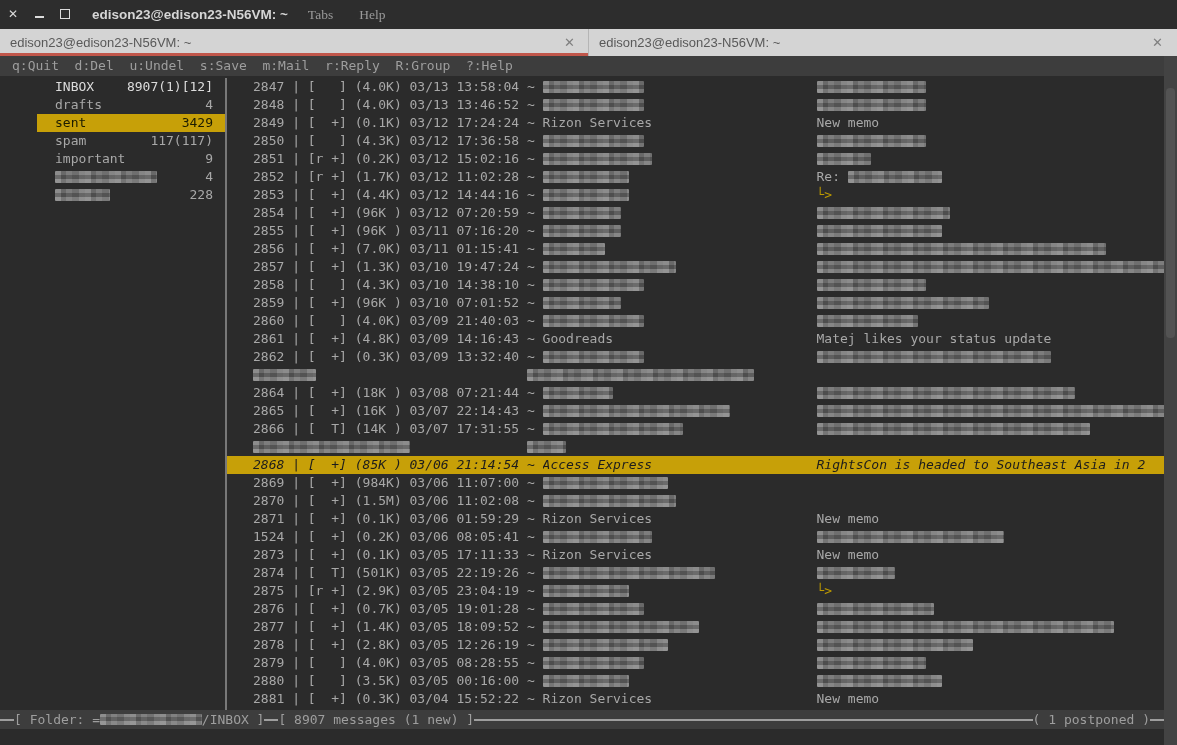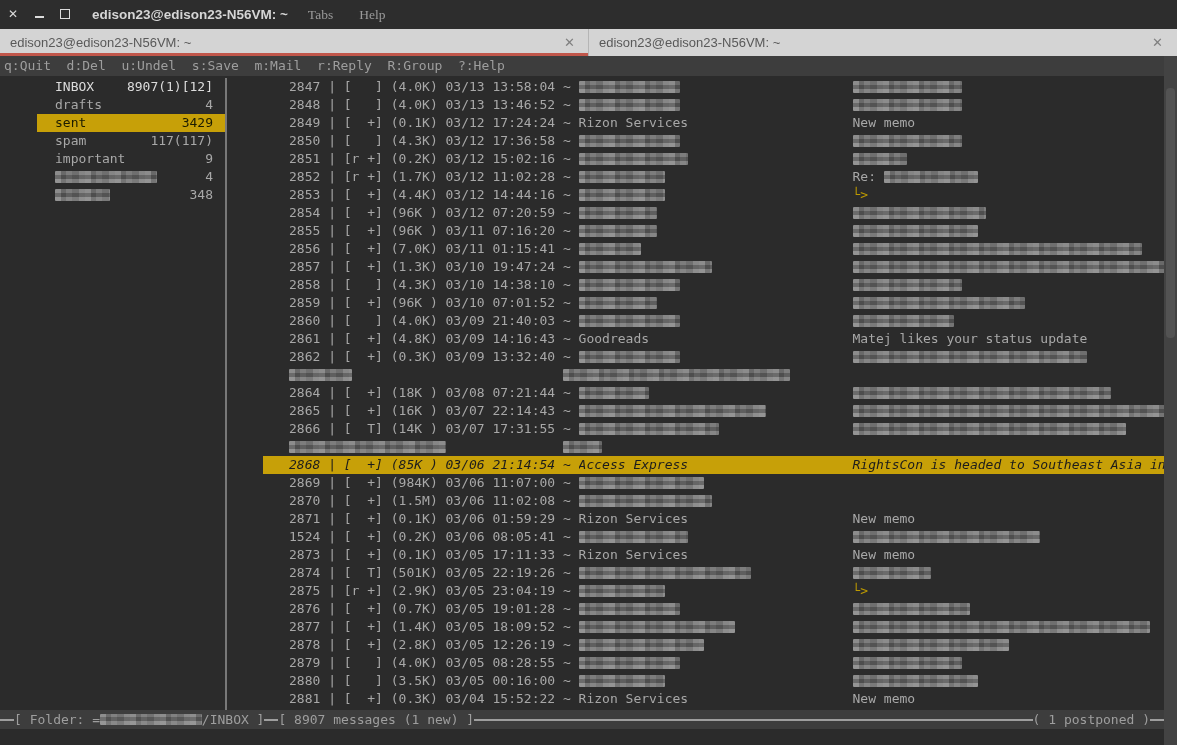--- a/index.html
+++ b/index.html
@@ -20,31 +20,31 @@
        padding:0 10px;font-size:13px;color:#595959;}
   .tab + .tab{border-left:1px solid #b5b5b5;}
   .tab .tlabel{flex:1;white-space:nowrap;overflow:hidden;}
   .tab .tclose{color:#7f7f7f;font-size:13px;padding:0 3px;}
   .tab.active::after{content:'';position:absolute;left:0;right:0;bottom:0;height:3px;background:#c0564a;}
 
   
   .terminal{position:relative;height:689px;background:#2b2b2b;
             font-family:"DejaVu Sans Mono",monospace;font-size:13px;}
   .helpbar{height:20px;line-height:20px;background:#3d3d3d;color:#9e9e9e;white-space:pre;
-           padding-left:4px;overflow:hidden;margin-right:13px;}
+           padding-left:12px;overflow:hidden;margin-right:13px;}
 
   .main{display:flex;height:632px;padding-top:2px;box-sizing:content-box;margin-right:13px;}
   .sidebar{width:188px;flex:none;margin-left:37px;}
   .srow{height:18px;line-height:18px;display:flex;justify-content:space-between;
         padding:0 12px 0 18px;color:#a8a8a8;white-space:pre;}
   .srow.bright{color:#dcdcdc;}
   .srow.sel{background:#c7a008;color:#1c1c00;}
   .divider{width:2px;background:#787878;flex:none;}
 
-  .list{flex:1;overflow:hidden;padding-left:36px;}
+  .list{flex:1;overflow:hidden;}
   .mrow{height:18px;line-height:18px;white-space:pre;color:#a8a8a8;padding-left:26px;}
   .mrow.sel{background:#c7a008;color:#1c1c1c;font-style:italic;}
   .sender{display:inline-block;width:35ch;overflow:hidden;vertical-align:top;white-space:pre;}
   .subject{white-space:pre;}
   .arrow{color:#bd9a00;}
 
   
   .redact{display:inline-block;height:12px;vertical-align:-2px;border-radius:1px;opacity:.85;
     background-image:
       repeating-linear-gradient(0deg, rgba(255,255,255,.14) 0 4px, rgba(0,0,0,.22) 4px 8px, rgba(255,255,255,.05) 8px 12px),
@@ -93,21 +93,21 @@
     <div class="helpbar">q:Quit  d:Del  u:Undel  s:Save  m:Mail  r:Reply  R:Group  ?:Help</div>
 
     <div class="main">
       <div class="sidebar">
           <div class="srow bright"><span>INBOX</span><span>8907(1)[12]</span></div>
           <div class="srow"><span>drafts</span><span>4</span></div>
           <div class="srow sel"><span>sent</span><span>3429</span></div>
           <div class="srow"><span>spam</span><span>117(117)</span></div>
           <div class="srow"><span>important</span><span>9</span></div>
           <div class="srow"><span><span class="redact" style="width: 13ch;"></span></span><span>4</span></div>
-          <div class="srow"><span><span class="redact" style="width: 7ch;"></span></span><span>348</span></div>
+          <div class="srow"><span><span class="redact" style="width: 7ch;"></span></span><span>228</span></div>
         </div>
       <div class="divider"></div>
       <div class="list">
           <div class="mrow"><span class="meta">2847 | [   ] (4.0K) 03/13 13:58:04 ~ </span><span class="sender"><span class="redact" style="width: 13ch;"></span></span><span class="subject"><span class="redact" style="width: 14ch;"></span></span></div>
           <div class="mrow"><span class="meta">2848 | [   ] (4.0K) 03/13 13:46:52 ~ </span><span class="sender"><span class="redact" style="width: 13ch;"></span></span><span class="subject"><span class="redact" style="width: 14ch;"></span></span></div>
           <div class="mrow"><span class="meta">2849 | [  +] (0.1K) 03/12 17:24:24 ~ </span><span class="sender">Rizon Services</span><span class="subject">New memo</span></div>
           <div class="mrow"><span class="meta">2850 | [   ] (4.3K) 03/12 17:36:58 ~ </span><span class="sender"><span class="redact" style="width: 13ch;"></span></span><span class="subject"><span class="redact" style="width: 14ch;"></span></span></div>
           <div class="mrow"><span class="meta">2851 | [r +] (0.2K) 03/12 15:02:16 ~ </span><span class="sender"><span class="redact" style="width: 14ch;"></span></span><span class="subject"><span class="redact" style="width: 7ch;"></span></span></div>
           <div class="mrow"><span class="meta">2852 | [r +] (1.7K) 03/12 11:02:28 ~ </span><span class="sender"><span class="redact" style="width: 11ch;"></span></span><span class="subject">Re: <span class="redact" style="width: 12ch;"></span></span></div>
           <div class="mrow"><span class="meta">2853 | [  +] (4.4K) 03/12 14:44:16 ~ </span><span class="sender"><span class="redact" style="width: 11ch;"></span></span><span class="subject"><span class="arrow">└&gt;</span></span></div>

